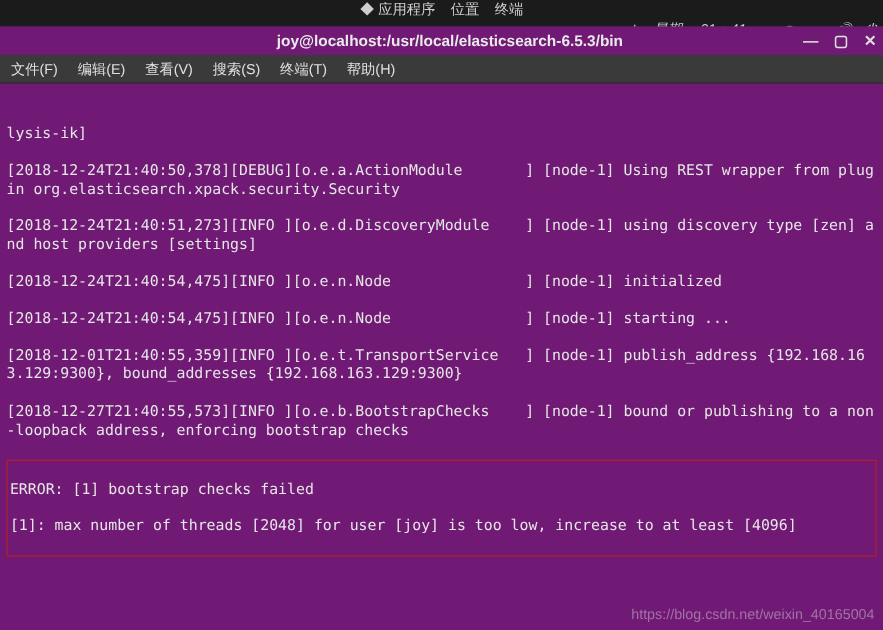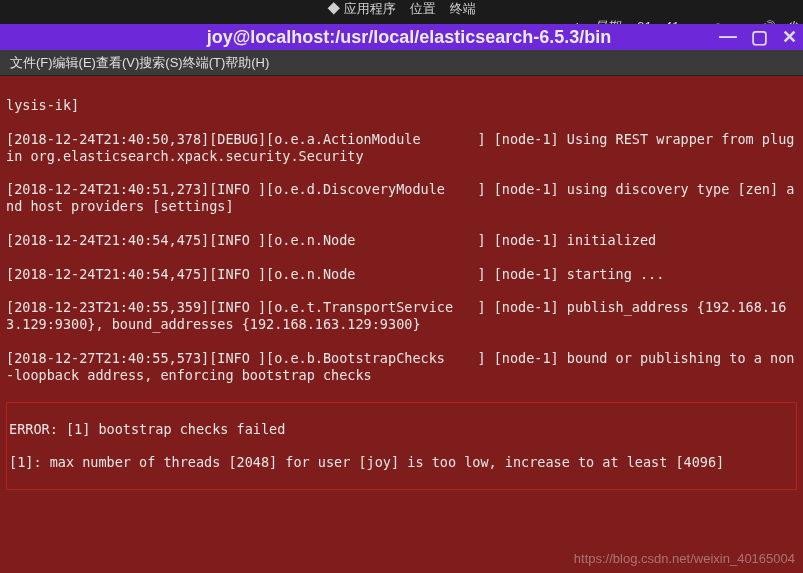--- a/index.html
+++ b/index.html
@@ -18,48 +18,49 @@
     align-items: center;
     padding: 0 6px;
     font-family: sans-serif;
     font-size: 13px;
     flex-direction: column;
   }
   .top-panel .left { display: flex; gap: 14px; align-items: center; }
   .top-panel .right { margin-left: auto; display: flex; gap: 12px; align-items: center; font-style: italic; }
   .titlebar {
     height: 26px;
-    background: #6d28d9;
+    background: #701a75;
     color: #eaeaea;
     display: flex;
     align-items: center;
     justify-content: center;
     font-family: sans-serif;
     font-weight: bold;
-    font-size: 18px;
+    font-size: 14px;
     position: relative;
     padding-left: 15px;
   }
   .win-btns { position: absolute; right: 6px; display: flex; gap: 14px; color: #ddd; }
   .win-btns span { cursor: pointer; }
   .menubar {
     height: 26px;
     background: #3a3a3a;
     color: #e0e0e0;
     display: flex;
     align-items: center;
+    gap: 18px;
     padding: 0 10px;
     font-family: sans-serif;
     font-size: 13px;
     border-bottom: 1px solid #222;
   }
   .term {
-    background: #7f1d1d;
+    background: #701a75;
     color: #e6e6e6;
-    padding: 4px 6px;
+    padding: 20px 6px;
     white-space: pre-wrap;
     word-break: break-all;
     font-size: 13.5px;
     line-height: 1.25;
     height: calc(573px - 24px - 26px - 26px);
     position: relative;
   }
   .error-box {
     border: 1px solid #b82020;
     padding: 1px 2px;
@@ -112,21 +113,21 @@
   <span>终端(T)</span>
   <span>帮助(H)</span>
 </div>
 
 <div class="term">
 <div>lysis-ik]</div>
 <div>[2018-12-24T21:40:50,378][DEBUG][o.e.a.ActionModule       ] [node-1] Using REST wrapper from plugin org.elasticsearch.xpack.security.Security</div>
 <div>[2018-12-24T21:40:51,273][INFO ][o.e.d.DiscoveryModule    ] [node-1] using discovery type [zen] and host providers [settings]</div>
 <div>[2018-12-24T21:40:54,475][INFO ][o.e.n.Node               ] [node-1] initialized</div>
 <div>[2018-12-24T21:40:54,475][INFO ][o.e.n.Node               ] [node-1] starting ...</div>
-<div>[2018-12-23T21:40:55,359][INFO ][o.e.t.TransportService   ] [node-1] publish_address {192.168.163.129:9300}, bound_addresses {192.168.163.129:9300}</div>
+<div>[2018-12-01T21:40:55,359][INFO ][o.e.t.TransportService   ] [node-1] publish_address {192.168.163.129:9300}, bound_addresses {192.168.163.129:9300}</div>
 <div>[2018-12-27T21:40:55,573][INFO ][o.e.b.BootstrapChecks    ] [node-1] bound or publishing to a non-loopback address, enforcing bootstrap checks</div>
 <div class="error-box">
 <div>ERROR: [1] bootstrap checks failed</div>
 <div>[1]: max number of threads [2048] for user [joy] is too low, increase to at least [4096]</div>
 </div>
 
 
 
 
 

